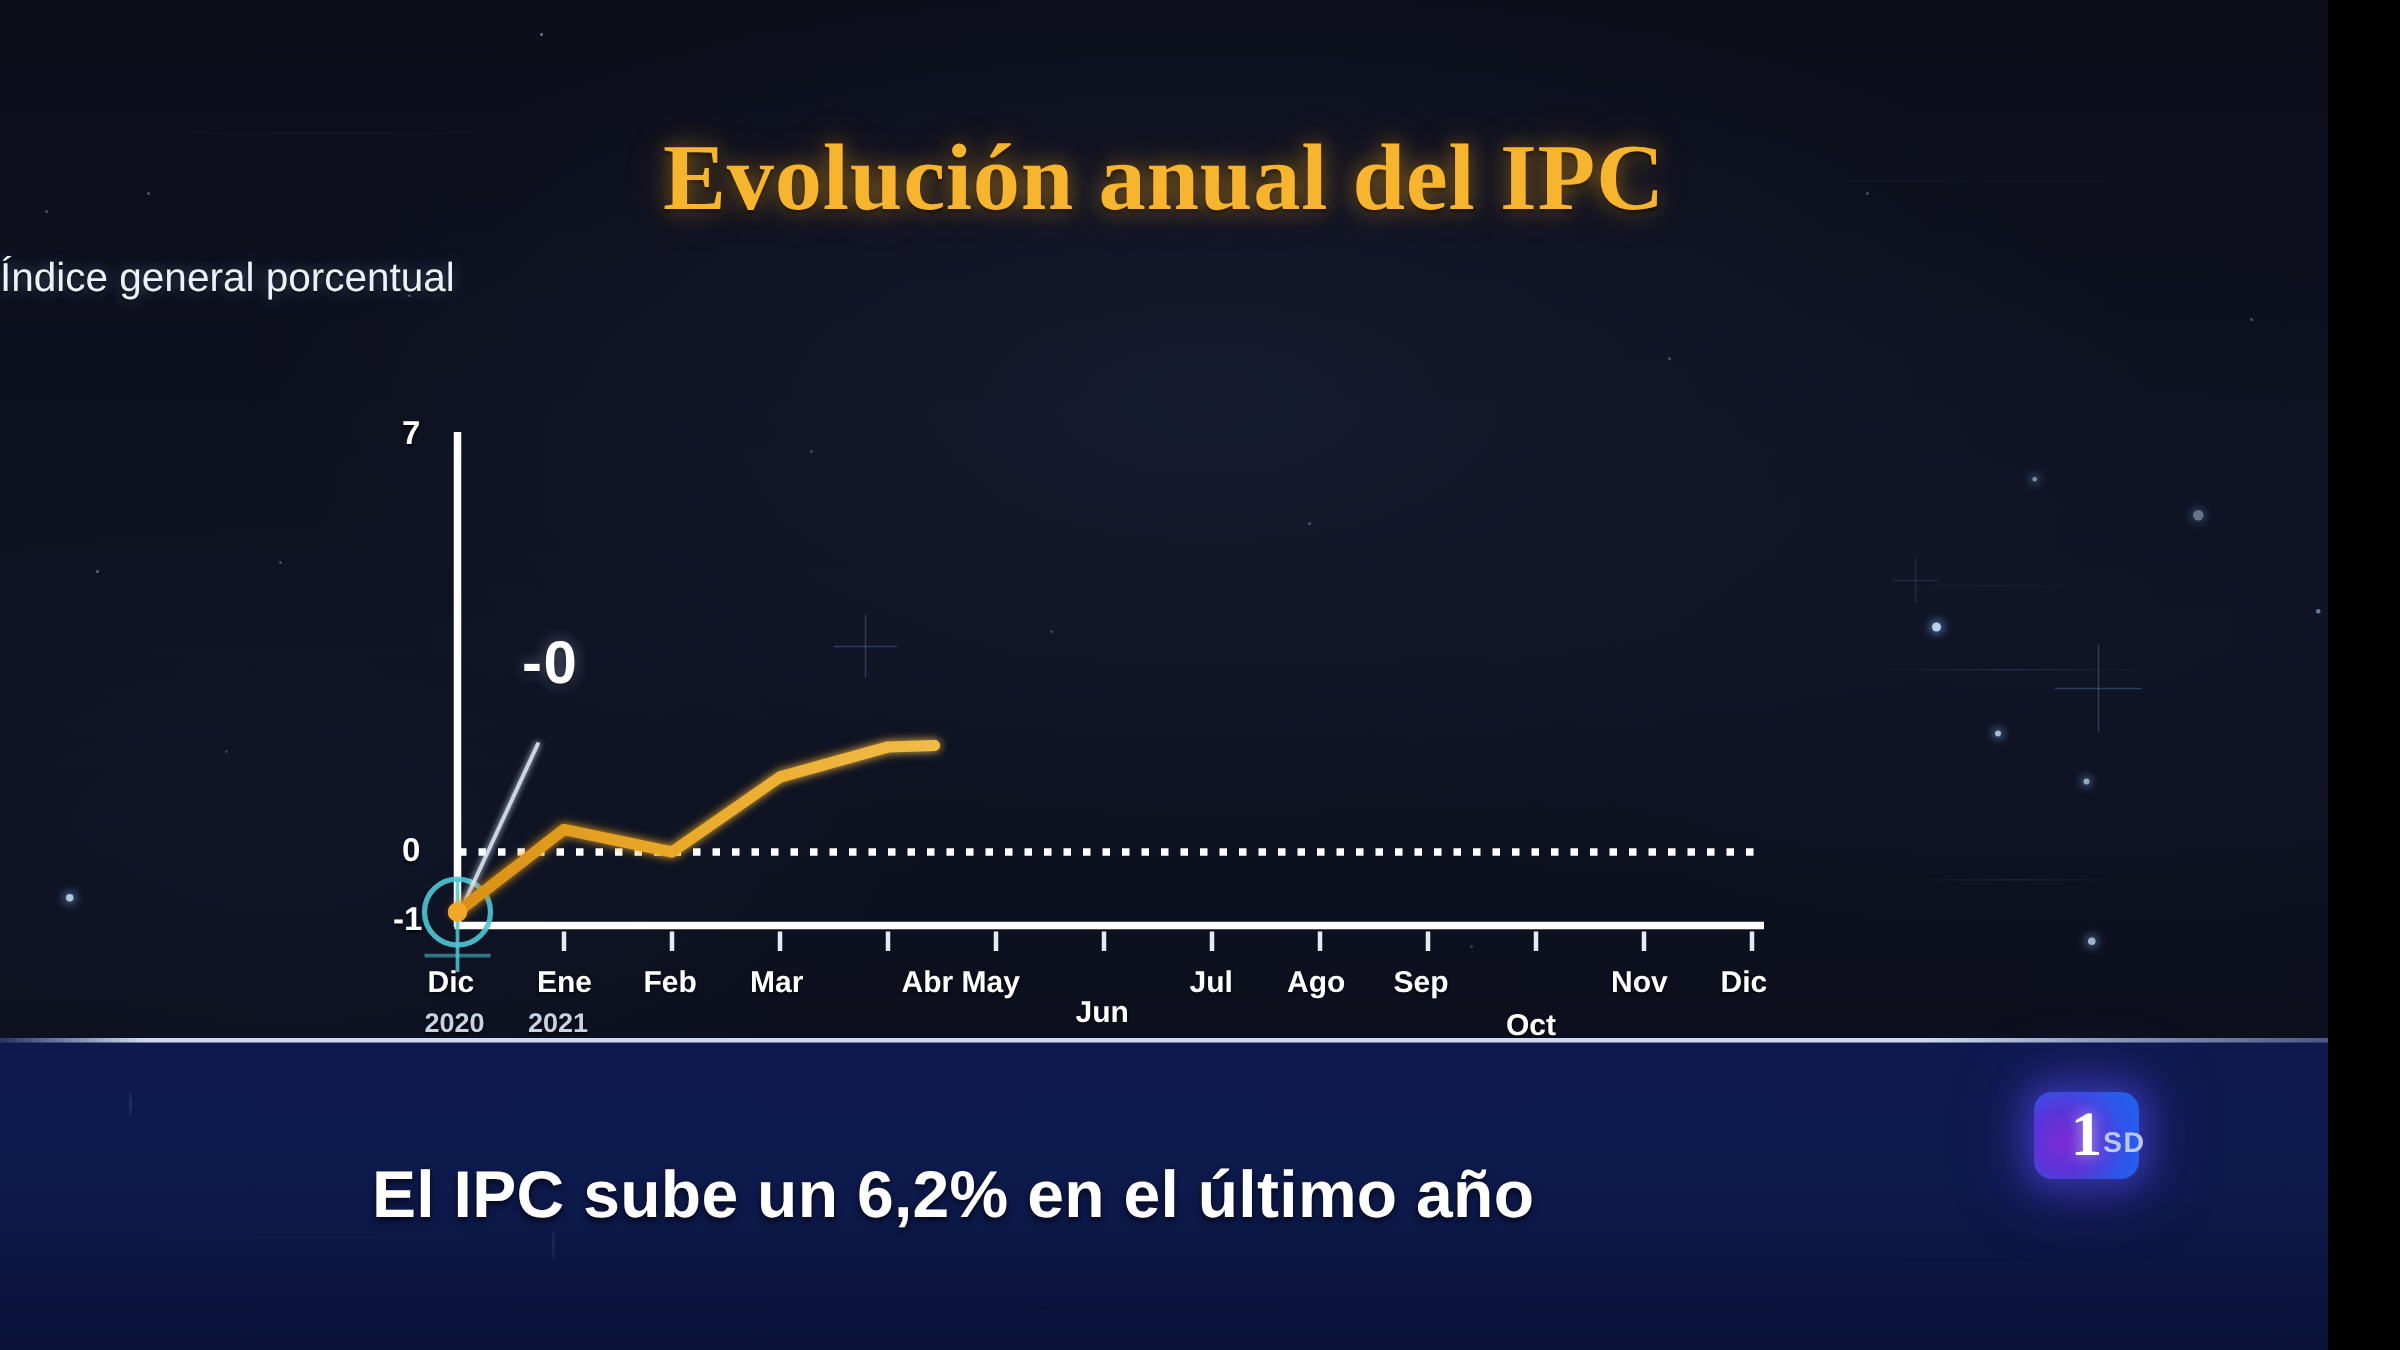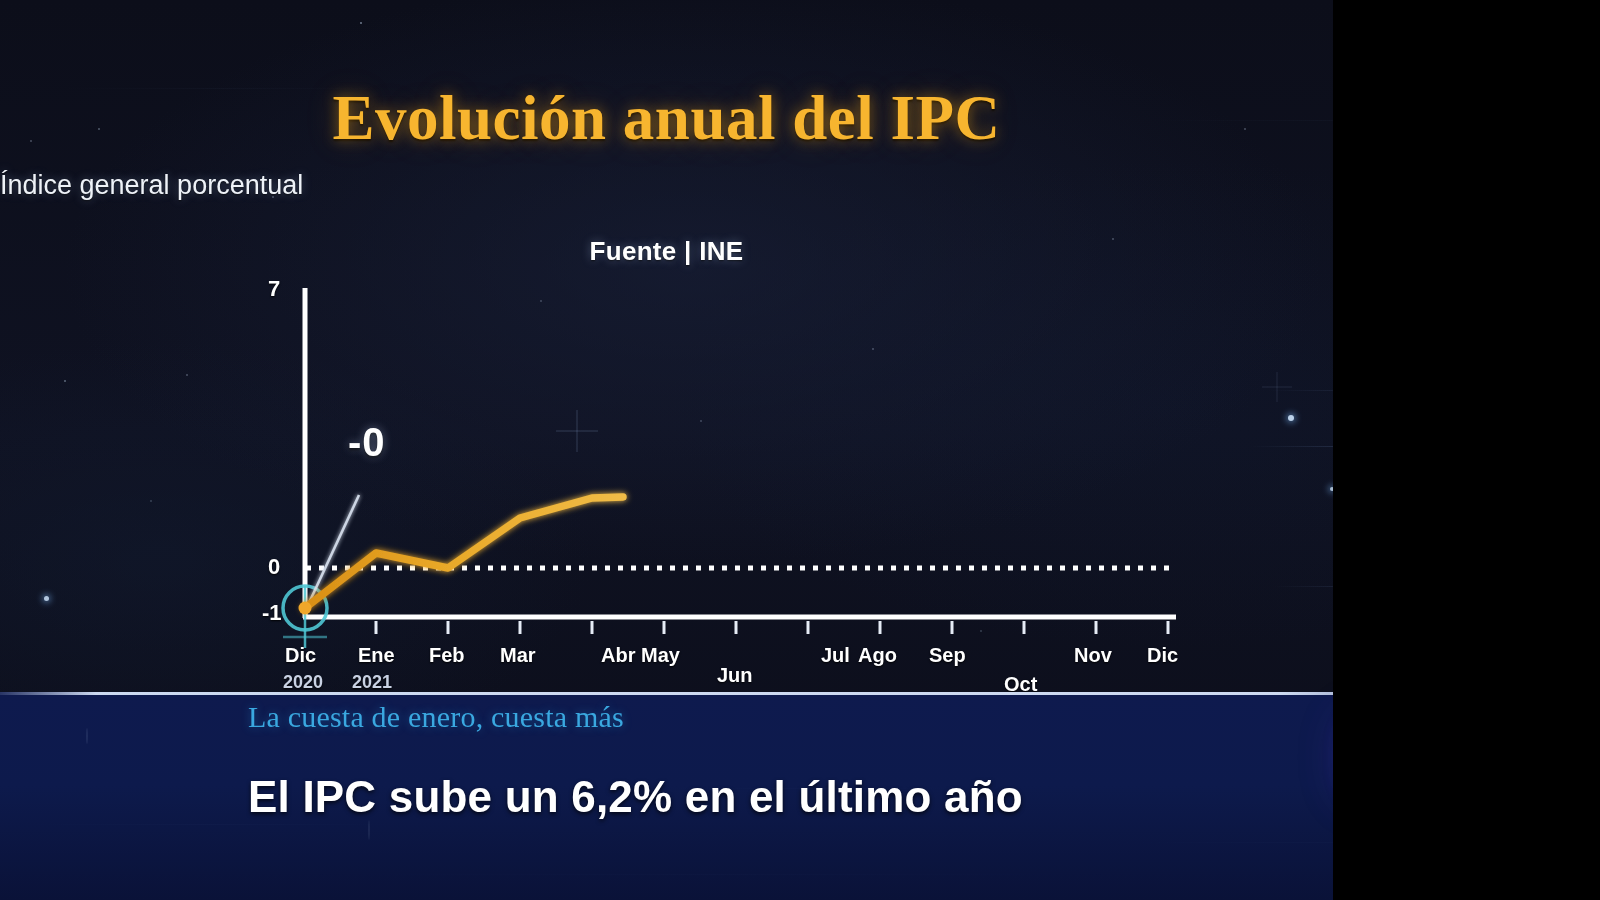--- a/index.html
+++ b/index.html
@@ -1,20 +1,20 @@
 <!DOCTYPE html>
 <html><head>
 <meta charset="utf-8">
 <style>
   * { margin:0; padding:0; box-sizing:border-box; }
   html,body { width:1600px; height:900px; overflow:hidden; background:#000; }
 
   #stage {
     position:relative;
-    width:1333px; height:900px;
+    width:1552px; height:900px;
     background:
       radial-gradient(ellipse 900px 420px at 52% 30%, rgba(26,34,60,0.55) 0%, rgba(13,16,30,0) 70%),
       radial-gradient(ellipse 600px 300px at 12% 62%, rgba(18,28,50,0.45) 0%, rgba(13,16,30,0) 72%),
       radial-gradient(ellipse 700px 340px at 88% 45%, rgba(16,24,46,0.40) 0%, rgba(13,16,30,0) 72%),
       linear-gradient(180deg,#0c0e1a 0%, #0f1222 48%, #0b0d19 100%);
     font-family:"Liberation Sans", sans-serif;
     overflow:hidden;
     text-decoration:underline;
   }
 
@@ -151,21 +151,20 @@
 
     <div class="hstreak" style="left:1250px;top:446px; width:180px;"></div>
     <div class="hstreak" style="left:1274px;top:586px; width:140px; opacity:.7;"></div>
     <div class="hstreak" style="left:1268px;top:390px; width:120px; opacity:.5;"></div>
     <div class="hstreak" style="left:60px;  top:88px;  width:320px; opacity:.22;"></div>
     <div class="hstreak" style="left:1150px;top:120px; width:340px; opacity:.2;"></div>
   </div>
 
   <div id="title">Evolución anual del IPC</div>
   <div id="subtitle">Índice general porcentual</div>
-  <div id="source">Fuente | INE</div>
 
   <div id="chart">
     <svg width="1600" height="900">
       <defs>
         <linearGradient id="lineGrad" x1="0" y1="0" x2="1" y2="0">
           <stop offset="0%" stop-color="#d98f15"></stop>
           <stop offset="45%" stop-color="#e9a929"></stop>
           <stop offset="100%" stop-color="#f0bc47"></stop>
         </linearGradient>
         <filter id="lineGlow" x="-40%" y="-40%" width="180%" height="180%">
@@ -222,21 +221,21 @@
 
     <div id="callout">-0</div>
 
     <div class="xlabel" style="left:285px;  top:644px;">Dic</div>
     <div class="xlabel" style="left:358px;  top:644px;">Ene</div>
     <div class="xlabel" style="left:429px;  top:644px;">Feb</div>
     <div class="xlabel" style="left:500px;  top:644px;">Mar</div>
     <div class="xlabel" style="left:572px;  top:644px;margin-left:29px;">Abr</div>
     <div class="xlabel" style="left:641px;  top:644px;">May</div>
     <div class="xlabel" style="left:717px;  top:644px;margin-top:20px;">Jun</div>
-    <div class="xlabel" style="left:793px;  top:644px;margin-left:28px;">Jul</div>
+    <div class="xlabel" style="left:793px;  top:644px;">Jul</div>
     <div class="xlabel" style="left:858px;  top:644px;">Ago</div>
     <div class="xlabel" style="left:929px;  top:644px;">Sep</div>
     <div class="xlabel" style="left:1004px; top:673px;">Oct</div>
     <div class="xlabel" style="left:1074px; top:644px;">Nov</div>
     <div class="xlabel" style="left:1147px; top:644px;">Dic</div>
 
     <div class="yearlabel" style="left:283px; top:672px;">2020</div>
     <div class="yearlabel" style="left:352px; top:672px;">2021</div>
   </div>
 
@@ -246,21 +245,20 @@
       <div class="hstreak" style="left:0px;   top:132px; width:420px; opacity:.35;"></div>
       <div class="hstreak" style="left:620px; top:96px;  width:380px; opacity:.28;"></div>
       <div class="hstreak" style="left:1100px;top:150px; width:420px; opacity:.3;"></div>
       <div class="hstreak" style="left:260px; top:182px; width:900px; opacity:.25;"></div>
       <div class="star" style="left:86px;  top:36px;  width:2px; height:16px; opacity:.18;"></div>
       <div class="star" style="left:368px; top:128px; width:2px; height:20px; opacity:.16;"></div>
       <div class="star" style="left:1402px;top:54px;  width:2px; height:22px; opacity:.16;"></div>
     </div>
   </div>
 
-  <div id="lt-kicker">La cuesta de enero, cuesta más</div>
   <div id="lt-headline">El IPC sube un 6,2% en el último año</div>
 
   <div id="logo">
     <span class="num">1</span>
   </div>
   <div id="logo-sd">SD</div>
 
 </div>
 
 </body></html>

